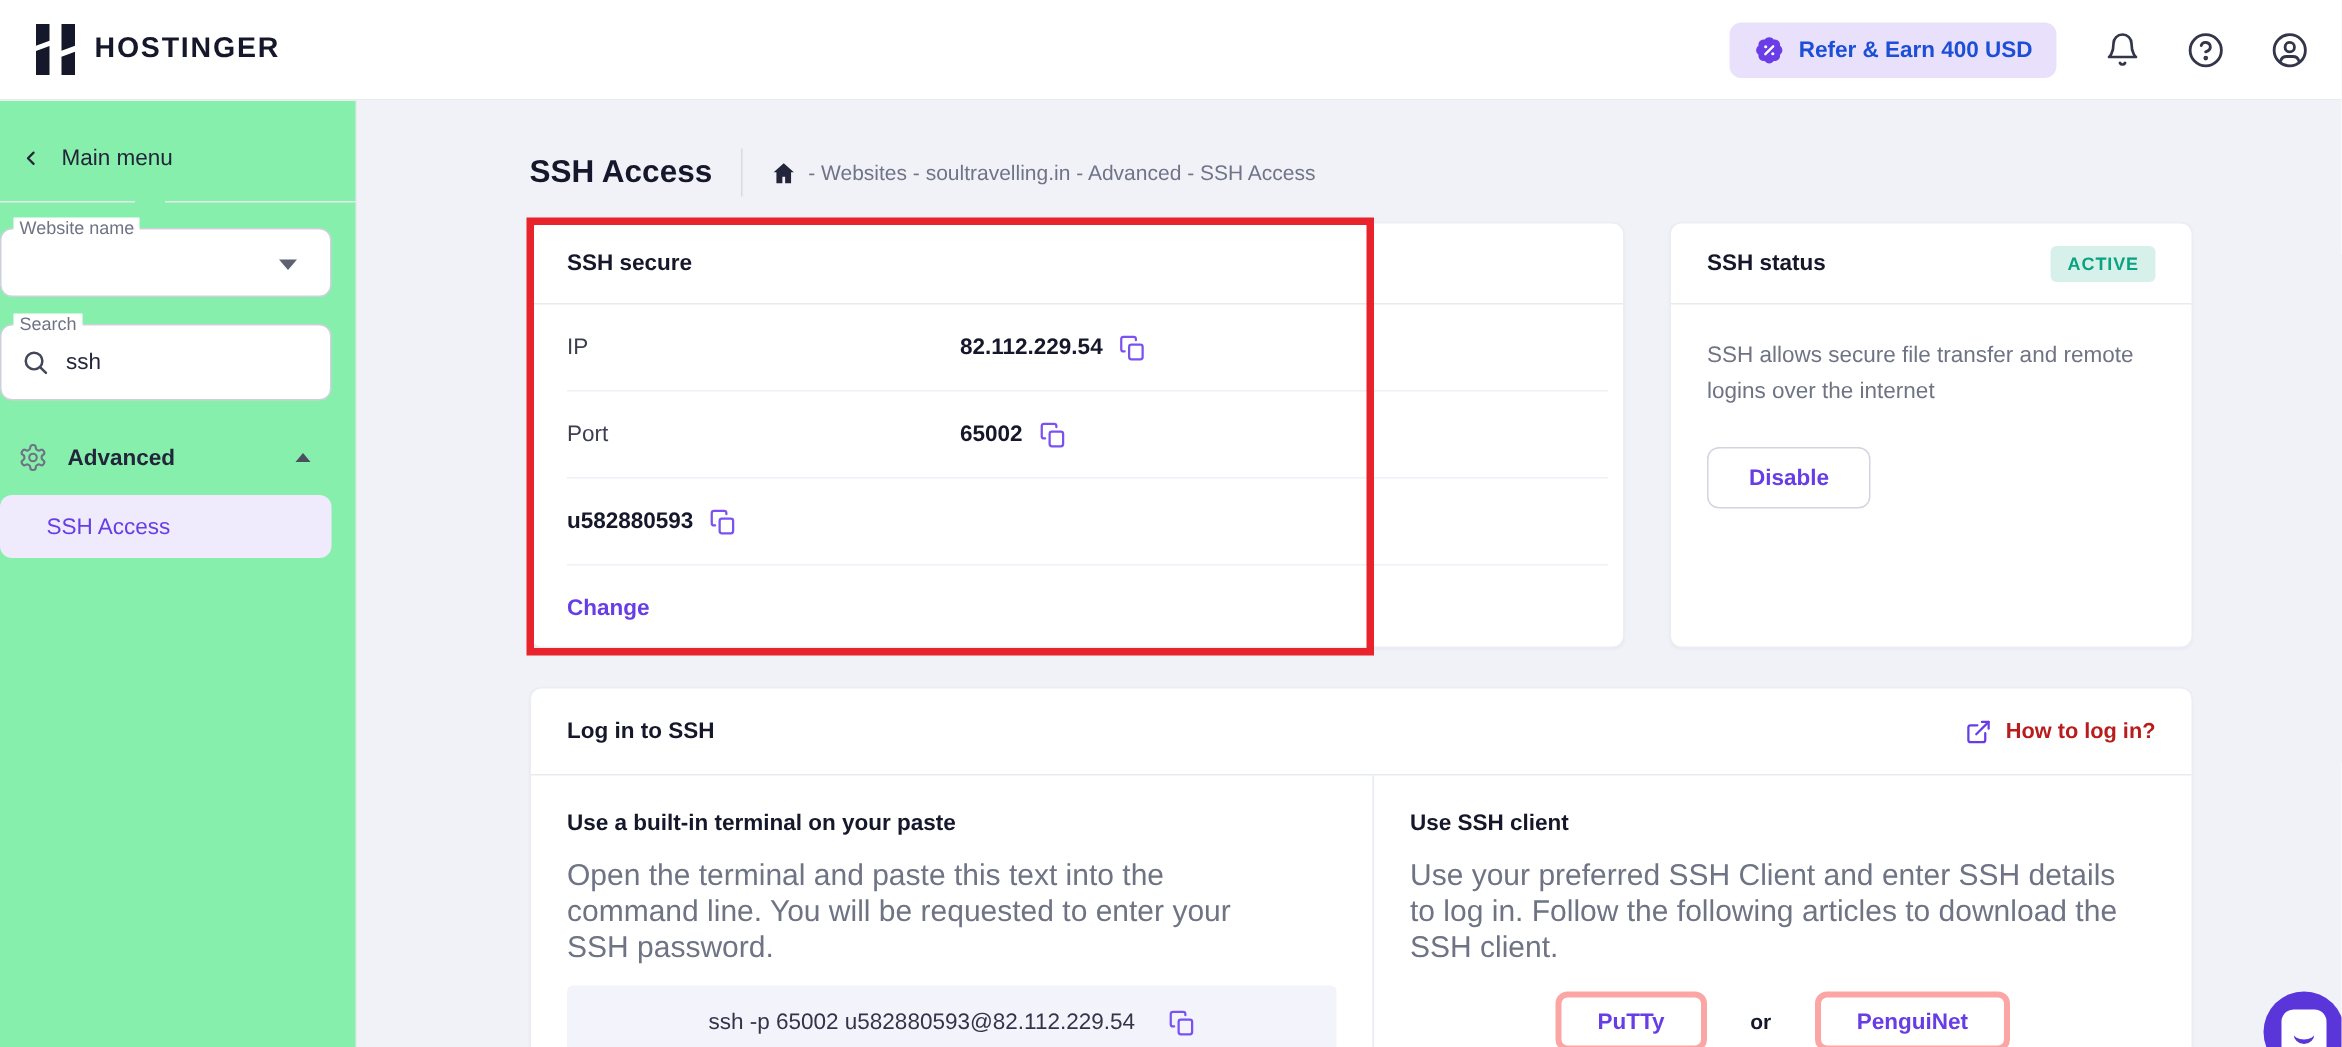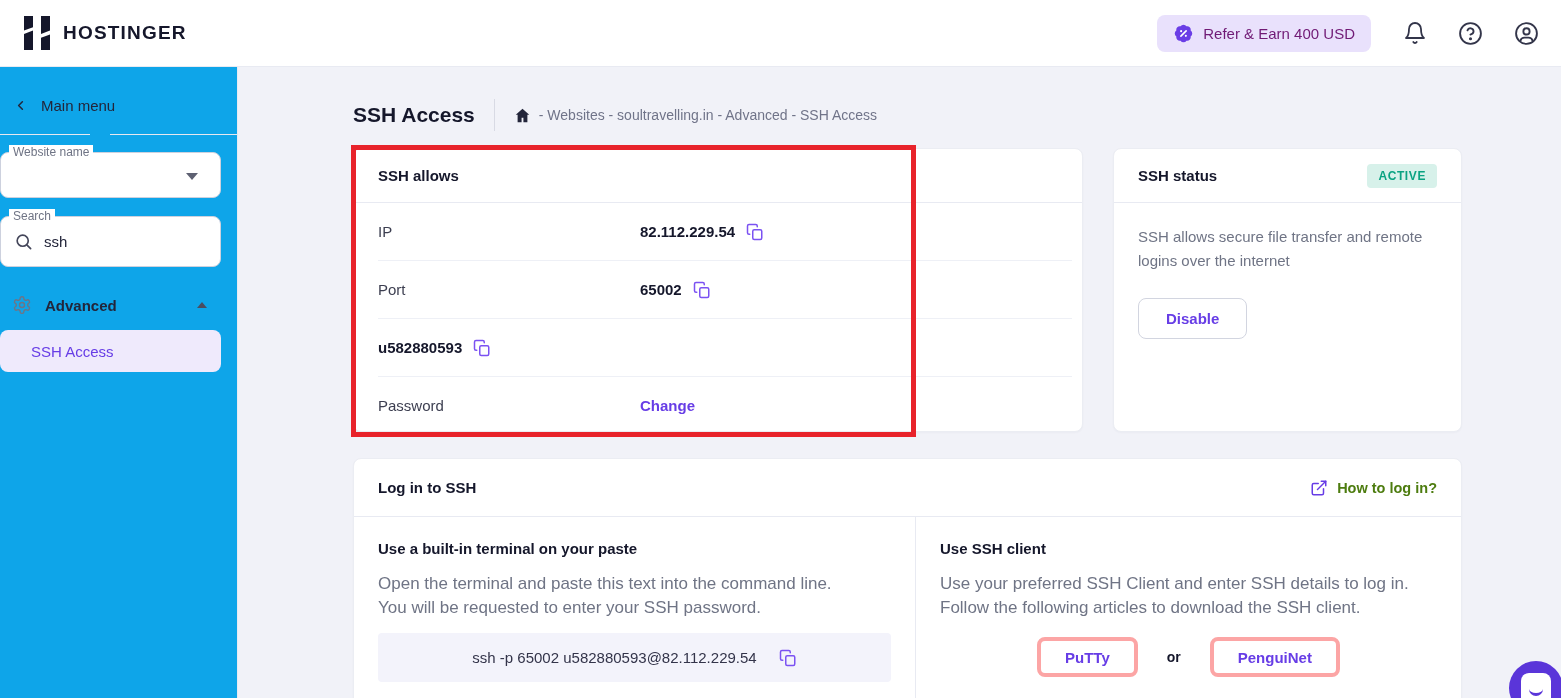--- a/index.html
+++ b/index.html
@@ -8,25 +8,25 @@
   .page { position:relative; width:1561px; height:698px; overflow:hidden; }
 
   
   .header { position:absolute; left:0; top:0; width:1561px; height:67px; background:#fff;
             border-bottom:1px solid #e8eaf2; display:flex; align-items:center; padding:0 22px; z-index:20; }
   .logo { display:flex; align-items:center; gap:11px; cursor:pointer; }
   .brand { font-size:19px; font-weight:800; letter-spacing:1.2px; color:#15172b; }
   .hspacer { flex:1; }
   .refer-pill { display:flex; align-items:center; gap:9px; height:37px; padding:0 16px;
                 background:#e9e1fc; border-radius:8px; cursor:pointer; }
-  .refer-pill span { font-size:15px; font-weight:400; color:#701a75; }
+  .refer-pill span { font-size:15px; font-weight:700; color:#1d4ed8; }
   .hicon { width:25px; height:25px; margin-left:31px; cursor:pointer; display:flex; align-items:center; justify-content:center; }
 
   
-  .sidebar { position:absolute; left:0; top:67px; width:238px; height:631px; background:#0ea5e9;
+  .sidebar { position:absolute; left:0; top:67px; width:238px; height:631px; background:#86efac;
              border-right:1px solid #e8eaf2; z-index:10; }
   .mainmenu { display:flex; align-items:center; gap:13px; padding:30px 0 0 13px; cursor:pointer; }
   .mainmenu span { font-size:15px; font-weight:500; color:#23253a; }
   .sb-div { position:absolute; top:67px; height:1px; background:#e6e8f0; }
   .sb-div.a { left:0; width:90px; }
   .sb-div.b { left:110px; width:128px; }
   .sb-field { position:absolute; left:0; width:221px; border:1px solid #cdd1de; border-radius:8px; background:#fff; }
   .sb-field .float-label { position:absolute; top:-8px; left:8px; background:#fff; padding:0 4px;
                            font-size:12px; color:#6f7485; }
   .field-select { top:85px; height:46px; cursor:pointer; }
@@ -74,27 +74,27 @@
   .status-body p { font-size:15px; color:#6f7485; line-height:24px; max-width:285px; }
   .disable-btn { margin-top:25px; height:41px; padding:0 27px; background:#fff; border:1px solid #d2d5e0;
                  border-radius:8px; font-size:15px; font-weight:700; color:#673de6; cursor:pointer;
                  font-family:"Liberation Sans", sans-serif; }
 
   .card3 { left:353px; top:458px; width:1109px; height:300px; }
   .login-head { height:58px; display:flex; align-items:center; justify-content:space-between;
                 padding:0 24px; border-bottom:1px solid #e8eaf2; }
   .login-head .ct { font-size:15px; font-weight:700; color:#15172b; }
   .howto { display:flex; align-items:center; gap:9px; cursor:pointer; }
-  .howto span { font-size:14.5px; font-weight:700; color:#4d7c0f; }
+  .howto span { font-size:14.5px; font-weight:700; color:#b91c1c; }
   .login-cols { display:flex; height:241px; }
   .login-col { padding:23px 24px; }
   .login-col.left { width:562px; border-right:1px solid #e8eaf2; }
   .login-col.right { flex:1; }
   .login-col h3 { font-size:15px; font-weight:700; color:#15172b; margin-bottom:15px; }
-  .login-col p { font-size:17px; color:#6f7485; line-height:24px; max-width:475px;margin-top:14px; }
+  .login-col p { font-size:20px; color:#6f7485; line-height:24px; max-width:475px;margin-top:14px; }
   .cmd-box { margin-top:13px; height:49px; background:#f3f3fb; border-radius:4px;
              display:flex; align-items:center; justify-content:center; gap:11px; }
   .cmd-box code { font-family:"Liberation Sans", sans-serif; font-size:15px; color:#33344a; }
   .client-btns { margin-top:17px; display:flex; align-items:center; justify-content:center; gap:29px; }
   .client-btn { height:40px; padding:0 24px; background:#fff; border:4px solid #fca5a5; border-radius:8px;
                 font-size:15px; font-weight:700; color:#673de6; cursor:pointer;
                 font-family:"Liberation Sans", sans-serif; }
   .or { font-size:14px; font-weight:700; color:#15172b; }
 
   .chat-bubble { position:absolute; left:1509px; top:661px; width:54px; height:54px; border-radius:50%;
@@ -196,21 +196,21 @@
     <div class="crumb">
       <svg width="17" height="17" viewBox="0 0 24 24">
         <path d="M12 2.5 2.5 11h2.6v10.5h5.6v-6.3h2.6v6.3h5.6V11h2.6Z" fill="#23253a"></path>
       </svg>
       <span>- Websites - soultravelling.in - Advanced - SSH Access</span>
     </div>
   </div>
 
   <div class="card card1">
     <div class="card-head">
-      <span class="ct">SSH allows</span>
+      <span class="ct">SSH secure</span>
     </div>
     <div class="detail-row">
       <span class="dl">IP</span>
       <span class="dv">82.112.229.54</span>
       <span class="copy-btn">
         <svg width="18" height="18" viewBox="0 0 24 24" fill="none" stroke="#7b52f2" stroke-width="2" stroke-linecap="round" stroke-linejoin="round">
           <rect x="9" y="9" width="12" height="13" rx="2"></rect>
           <path d="M5 15H4a2 2 0 0 1-2-2V4a2 2 0 0 1 2-2h9a2 2 0 0 1 2 2v1"></path>
         </svg>
       </span>
@@ -231,21 +231,20 @@
       <span class="dv">u582880593</span>
       <span class="copy-btn">
         <svg width="18" height="18" viewBox="0 0 24 24" fill="none" stroke="#7b52f2" stroke-width="2" stroke-linecap="round" stroke-linejoin="round">
           <rect x="9" y="9" width="12" height="13" rx="2"></rect>
           <path d="M5 15H4a2 2 0 0 1-2-2V4a2 2 0 0 1 2-2h9a2 2 0 0 1 2 2v1"></path>
         </svg>
       </span>
     </div>
     <div class="row-div"></div>
     <div class="detail-row">
-      <span class="dl">Password</span>
       <span class="dv link">Change</span>
     </div>
   </div>
 
   <div class="red-annot"></div>
 
   <div class="card card2">
     <div class="card-head">
       <span class="ct">SSH status</span>
       <span class="status-badge">ACTIVE</span>

